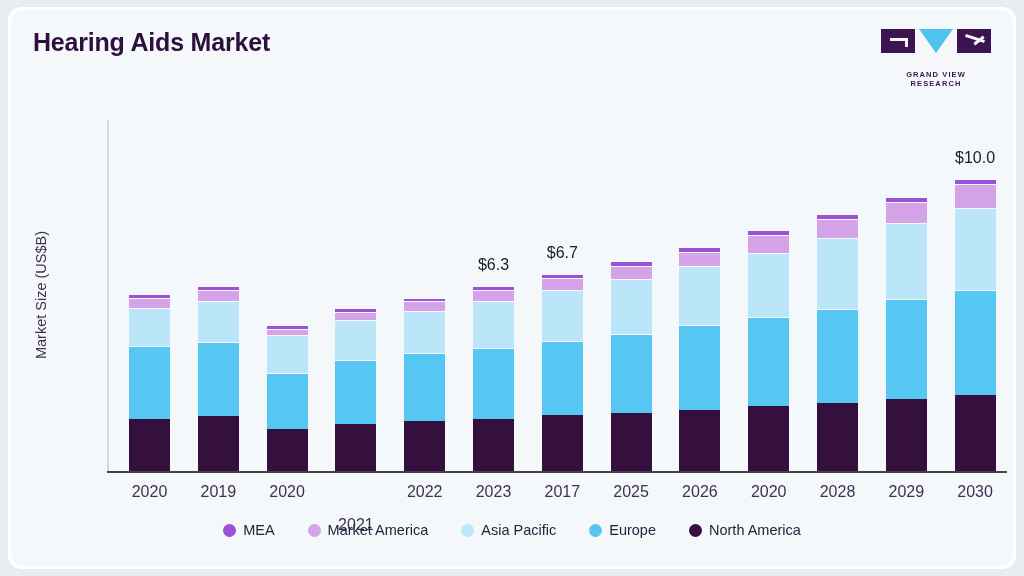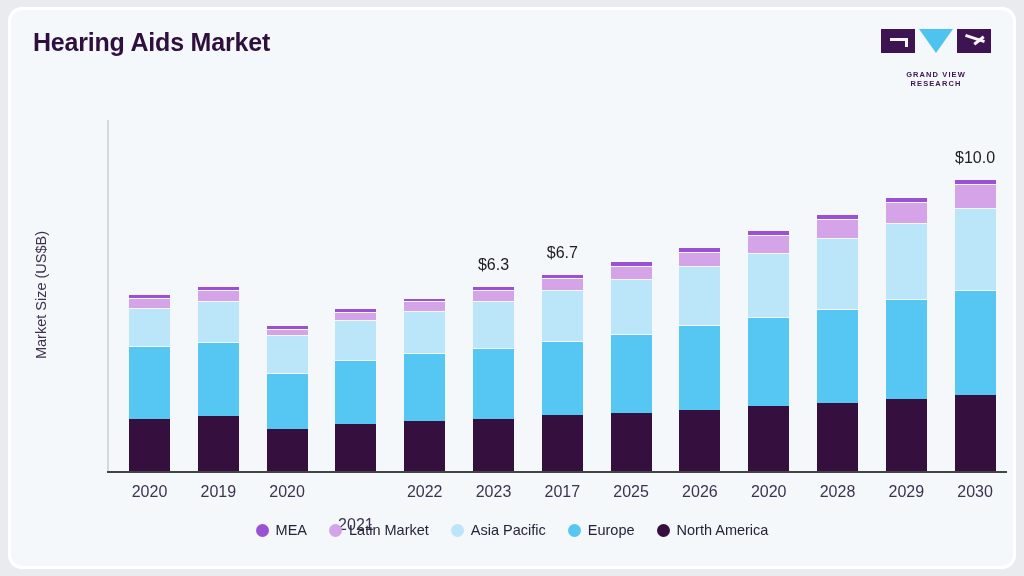--- a/index.html
+++ b/index.html
@@ -193,21 +193,21 @@
   }
 
   
   #legend {
     position: absolute;
     left: 0;
     right: 0;
     top: 512px;
     display: flex;
     justify-content: center;
-    gap: 22px;
+    gap: 33px;
   }
   .legend-item {
     display: flex;
     align-items: center;
     gap: 7px;
   }
   .legend-dot {
     width: 13px;
     height: 13px;
     border-radius: 50%;
@@ -381,21 +381,21 @@
       </div>
   </div>
 
   <div id="legend">
       <div class="legend-item">
         <span class="legend-dot" style="background: rgb(155, 81, 212);"></span>
         <span class="legend-label">MEA</span>
       </div>
       <div class="legend-item">
         <span class="legend-dot" style="background: rgb(212, 163, 232);"></span>
-        <span class="legend-label">Latin Market</span>
+        <span class="legend-label">Market America</span>
       </div>
       <div class="legend-item">
         <span class="legend-dot" style="background: rgb(187, 229, 248);"></span>
         <span class="legend-label">Asia Pacific</span>
       </div>
       <div class="legend-item">
         <span class="legend-dot" style="background: rgb(86, 199, 242);"></span>
         <span class="legend-label">Europe</span>
       </div>
       <div class="legend-item">

